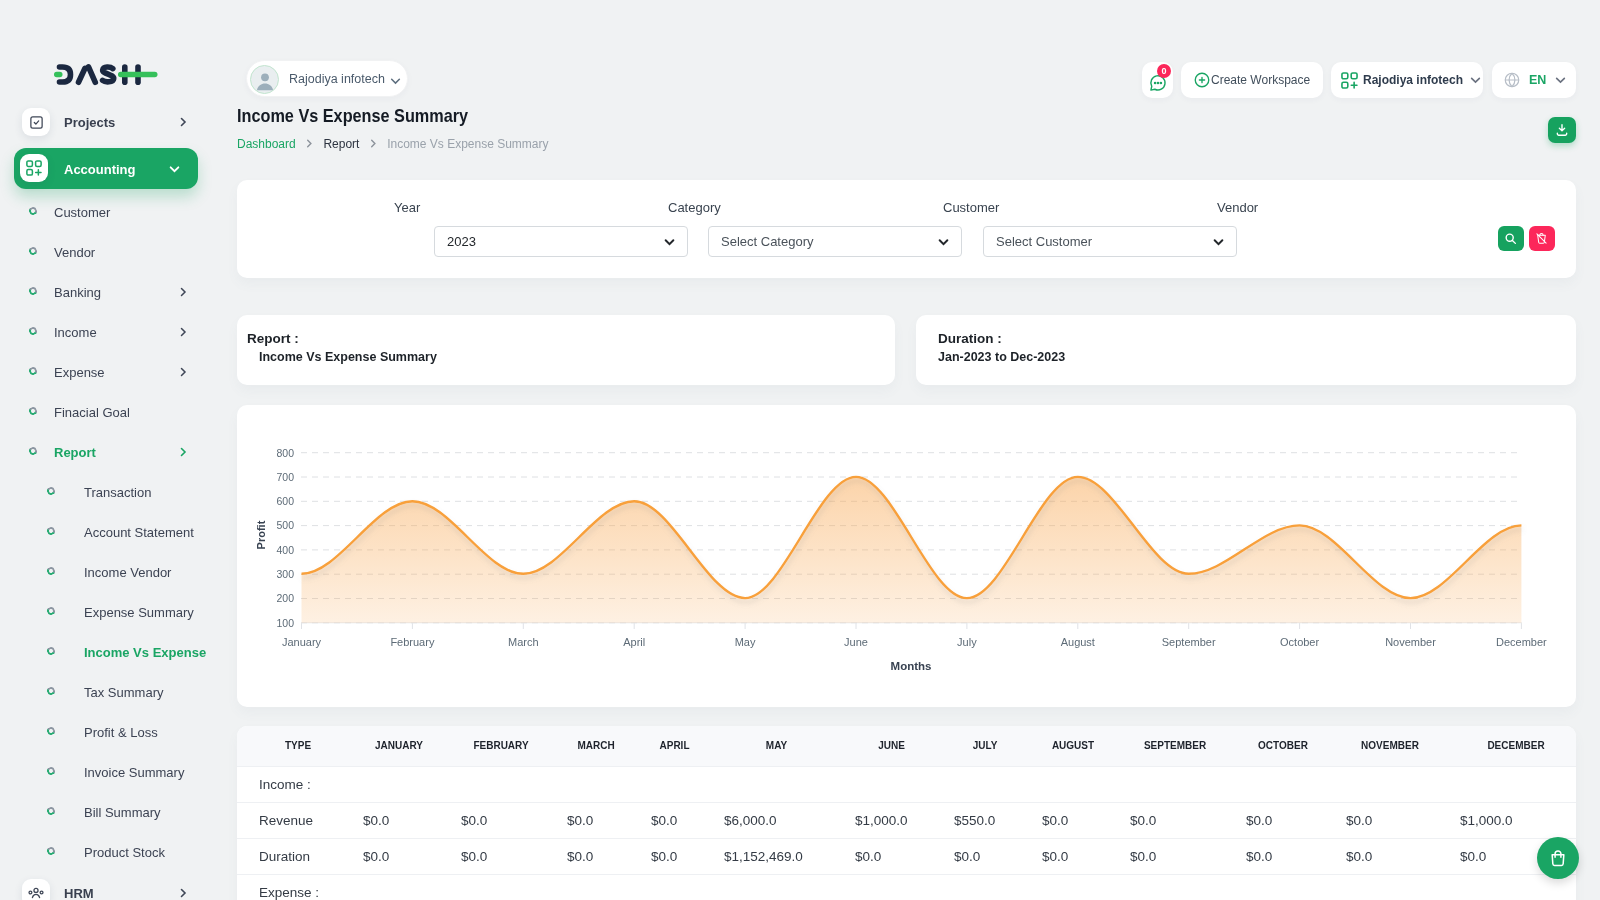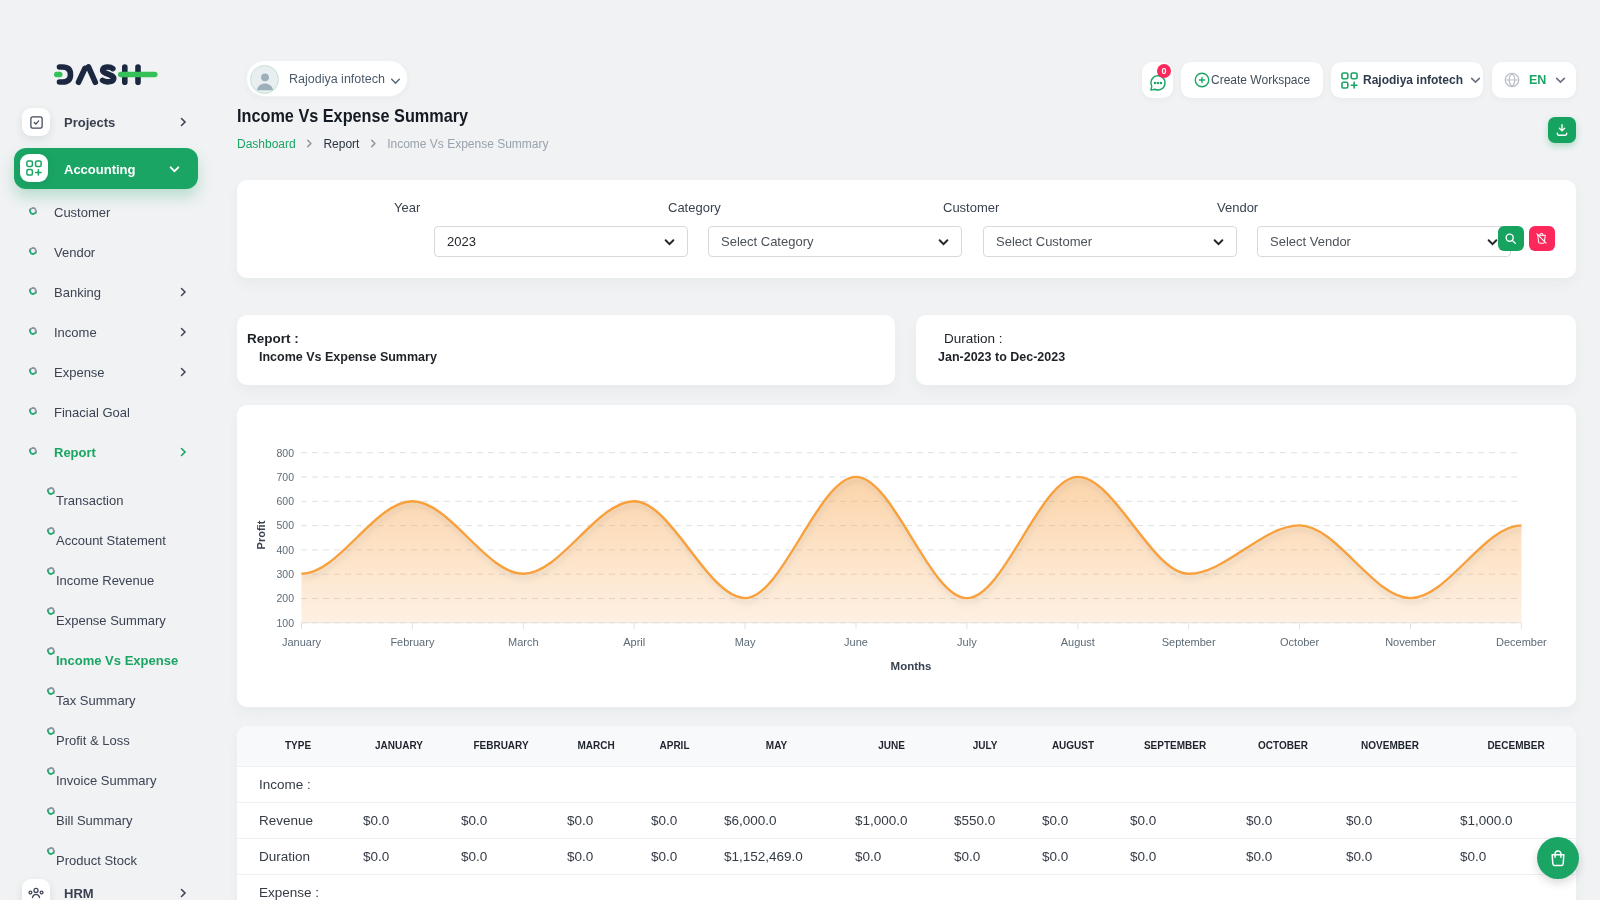--- a/index.html
+++ b/index.html
@@ -5,21 +5,21 @@
 *{margin:0;padding:0;box-sizing:border-box;}
 html,body{width:1600px;height:900px;overflow:hidden;}
 body{font-family:"Liberation Sans",sans-serif;background:#f0f2f3;color:#242a33;}
 .page{position:relative;width:1600px;height:900px;}
 .abs{position:absolute;}
 .card{position:absolute;background:#fff;border-radius:10px;box-shadow:0 6px 12px rgba(92,110,140,.05);}
 
 .iconbox{position:absolute;width:28px;height:28px;background:#fff;border-radius:9px;box-shadow:0 3px 8px rgba(40,60,90,.10);display:flex;align-items:center;justify-content:center;}
 .nav-item{position:absolute;left:0;width:212px;height:40px;}
 .nav-item .lbl{position:absolute;left:54px;top:50%;transform:translateY(-50%);font-size:13px;color:#3c4353;}
-.nav-item .lbl2{position:absolute;left:56px;top:50%;transform:translateY(-50%);font-size:13px;color:#3c4353;margin-top:8px;}
+.nav-item .lbl2{position:absolute;left:84px;top:50%;transform:translateY(-50%);font-size:13px;color:#3c4353;}
 .bullet{position:absolute;top:50%;margin-top:-5px;width:8px;height:8px;border-radius:50%;border:2px solid #8c96a1;border-bottom-color:#27ab72;border-left-color:#27ab72;transform:rotate(-20deg);}
 .b1{left:29px;}
 .b2{left:47px;}
 .chev-r{position:absolute;right:24px;top:50%;margin-top:-5px;width:10px;height:10px;}
 .green{color:#1aa564 !important;font-weight:bold;}
 .acc-pill{position:absolute;left:14px;top:148px;width:184px;height:41px;background:#1aa564;border-radius:12px;box-shadow:0 8px 14px rgba(26,165,100,.25);}
 
 .pill{position:absolute;top:62px;height:36px;background:#fff;border-radius:10px;box-shadow:0 2px 6px rgba(50,60,90,.04);display:flex;align-items:center;white-space:nowrap;}
 
 .flabel{position:absolute;top:200px;font-size:13px;color:#39434f;}
@@ -119,21 +119,21 @@
 <div class="nav-item" style="top:472px">
       <span class="bullet b2"></span>
       <span class="lbl2">Transaction</span>
     </div>
 <div class="nav-item" style="top:512px">
       <span class="bullet b2"></span>
       <span class="lbl2">Account Statement</span>
     </div>
 <div class="nav-item" style="top:552px">
       <span class="bullet b2"></span>
-      <span class="lbl2">Income Revenue</span>
+      <span class="lbl2">Income Vendor</span>
     </div>
 <div class="nav-item" style="top:592px">
       <span class="bullet b2"></span>
       <span class="lbl2">Expense Summary</span>
     </div>
 <div class="nav-item" style="top:632px">
       <span class="bullet b2"></span>
       <span class="lbl2 green">Income Vs Expense</span>
     </div>
 <div class="nav-item" style="top:672px">
@@ -253,43 +253,40 @@
 <span class="flabel" style="left:1217px">Vendor</span>
 <div class="fselect" style="left:394px;color:#23272b">2023<svg width="11" height="11" viewBox="0 0 10 10" fill="none" stroke="#23272b" stroke-width="1.8" stroke-linecap="round">
         <path d="M1.5 3 5 6.5 8.5 3"></path>
       </svg></div>
 <div class="fselect" style="left:668px">Select Category<svg width="11" height="11" viewBox="0 0 10 10" fill="none" stroke="#23272b" stroke-width="1.8" stroke-linecap="round">
         <path d="M1.5 3 5 6.5 8.5 3"></path>
       </svg></div>
 <div class="fselect" style="left:943px">Select Customer<svg width="11" height="11" viewBox="0 0 10 10" fill="none" stroke="#23272b" stroke-width="1.8" stroke-linecap="round">
         <path d="M1.5 3 5 6.5 8.5 3"></path>
       </svg></div>
-<div class="fselect" style="left:1217px">Select Vendor<svg width="11" height="11" viewBox="0 0 10 10" fill="none" stroke="#23272b" stroke-width="1.8" stroke-linecap="round">
-        <path d="M1.5 3 5 6.5 8.5 3"></path>
-      </svg></div>
 <div class="abs" style="left:1498px;top:226px;width:26px;height:25px;background:#16a25f;border-radius:6px">
   <svg width="13" height="13" viewBox="0 0 24 24" fill="none" stroke="#fff" stroke-width="2.6" stroke-linecap="round" style="margin:6px 0 0 6px">
         <circle cx="10.5" cy="10.5" r="6.5"></circle>
         <path d="M15.5 15.5 21 21"></path>
       </svg>
 </div>
 <div class="abs" style="left:1529px;top:226px;width:26px;height:25px;background:#fc275a;border-radius:6px">
   <svg width="13" height="13" viewBox="0 0 24 24" fill="none" stroke="#fff" stroke-width="1.9" stroke-linecap="round" stroke-linejoin="round" style="margin:6px 0 0 6px">
         <path d="M5 6h14l-1.8 13a2 2 0 0 1-2 1.8H8.8a2 2 0 0 1-2-1.8Z"></path>
         <path d="M9 6c0-2 1.2-3.2 3-3.2S15 4 15 6"></path>
         <path d="M3.5 3.5 20.5 20.5"></path>
       </svg>
 </div>
 
 <div class="card" style="left:237px;top:315px;width:658px;height:70px">
   <div style="margin:16px 0 0 10px;font-size:13.5px;font-weight:bold;color:#1d2228">Report :</div>
   <div style="margin:4px 0 0 22px;font-size:12.5px;font-weight:bold;color:#1d2228">Income Vs Expense Summary</div>
 </div>
 <div class="card" style="left:916px;top:315px;width:660px;height:70px">
-  <div style="margin:16px 0 0 28px;font-size:13.5px;font-weight:normal;color:#1d2228">Duration :</div>
+  <div style="margin:16px 0 0 22px;font-size:13.5px;font-weight:bold;color:#1d2228">Duration :</div>
   <div style="margin:4px 0 0 22px;font-size:12.5px;font-weight:bold;color:#1d2228">Jan-2023 to Dec-2023</div>
 </div>
 
 <div class="card" style="left:237px;top:405px;width:1339px;height:302px"></div>
 <svg class="abs" style="left:237px;top:405px" width="1339" height="302" viewBox="0 0 1339 302">
   <defs>
     <linearGradient id="ag" x1="0" y1="0" x2="0" y2="1">
       <stop offset="0" stop-color="#f8a54d" stop-opacity="0.48"></stop>
       <stop offset="1" stop-color="#f8a54d" stop-opacity="0.16"></stop>
     </linearGradient>

